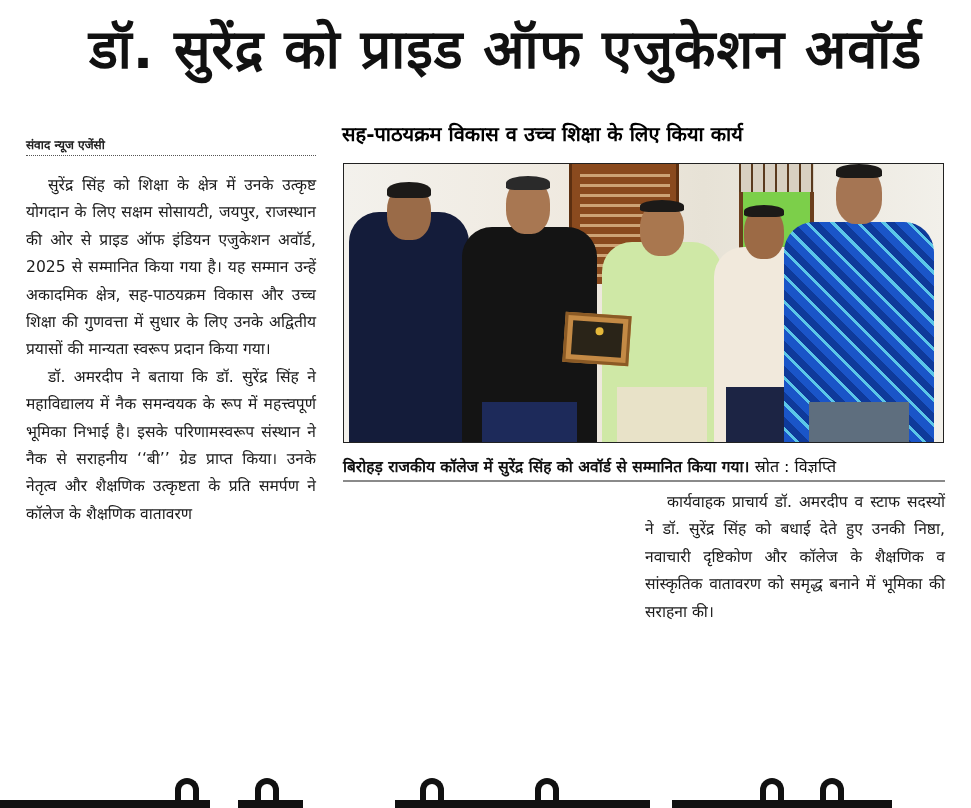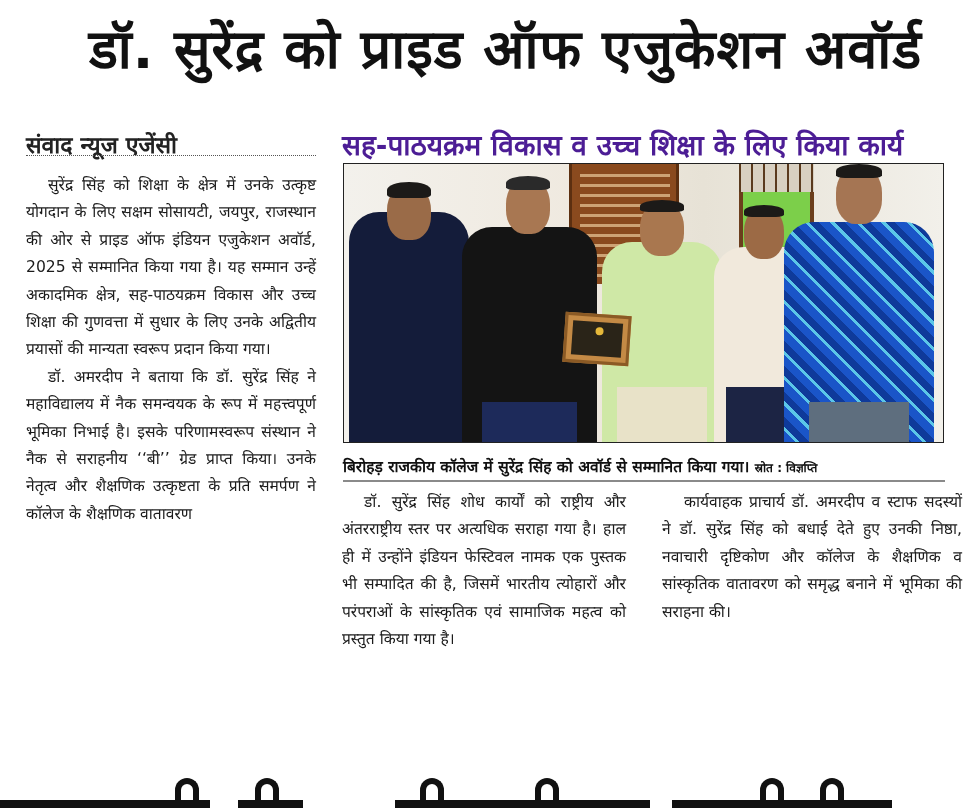--- a/index.html
+++ b/index.html
@@ -7,44 +7,44 @@
     body { position: relative; font-family: "DejaVu Sans", sans-serif; color: #1a1a1a; }
 
     .headline {
       position: absolute; left: 0; top: 4px; width: 971px; height: 92px;
       text-align: center; font-family: "DejaVu Sans", sans-serif;
       font-size: 54px; font-weight: bold; line-height: 92px; color: #111;
       letter-spacing: 1px; white-space: nowrap; padding-left: 40px;
     }
 
     .byline {
-      position: absolute; left: 26px; top: 128px; width: 290px;
-      font-size: 23px; font-weight: bold; color: #222; white-space: nowrap;
+      position: absolute; left: 26px; top: 136px; width: 290px;
+      font-size: 12px; font-weight: bold; color: #222; white-space: nowrap;
     }
     .byline-rule {
       position: absolute; left: 26px; top: 155px; width: 290px; height: 0;
       border-top: 1px dotted #555;
     }
 
     .subhead {
-      position: absolute; left: 342px; top: 124px; width: 620px; height: 44px;
-      font-size: 28px; font-weight: bold; color: #4c1d95; line-height: 44px;
+      position: absolute; left: 342px; top: 112px; width: 620px; height: 44px;
+      font-size: 20px; font-weight: bold; color: #000000; line-height: 44px;
       white-space: nowrap;
     }
 
     .col {
       position: absolute; font-size: 15.6px; line-height: 27.4px; color: #1b1b1b;
       text-align: justify;
     }
     .col p { text-indent: 0; }
     .col p.indent { text-indent: 22px; }
     .col .dateline { font-weight: bold; }
     .col-left   { left: 26px;  top: 172px; width: 290px; }
     .col-mid    { left: 342px; top: 489px; width: 284px; }
-    .col-right  { left: 645px; top: 489px; width: 300px; margin-left: 17px; }
+    .col-right  { left: 645px; top: 489px; width: 300px; }
 
     
     .photo {
       position: absolute; left: 343px; top: 163px; width: 601px; height: 280px;
       border: 1px solid #222; overflow: hidden;
       background: linear-gradient(90deg, #f3f1ec 0%, #efe9df 40%, #e7e2d6 60%, #f2f0ea 100%);
     }
     .photo .board {
       position: absolute; left: 225px; top: 0; width: 110px; height: 120px;
       background: #8a4a1e; border-left: 3px solid #5c2f10; border-right: 3px solid #5c2f10;
@@ -71,21 +71,21 @@
       position: absolute; left: 220px; top: 150px; width: 66px; height: 50px;
       background: #c48a45; border: 3px solid #8b5a25; transform: rotate(4deg);
     }
     .plaque i { position: absolute; left: 5px; top: 5px; right: 5px; bottom: 5px; background: #2a2418; }
     .plaque b { position: absolute; left: 28px; top: 10px; width: 8px; height: 8px; border-radius: 50%; background: #e5b83a; }
 
     .caption {
       position: absolute; left: 343px; top: 454px; width: 620px; height: 26px;
       font-size: 15.5px; font-weight: bold; color: #111; line-height: 26px; white-space: nowrap;
     }
-    .caption .source { font-size: 12px; font-weight: bold; }
+    .caption .source { font-size: 16px; font-weight: normal; }
     .caption-rule {
       position: absolute; left: 343px; top: 480px; width: 602px; height: 2px; background: #8a8a8a;
     }
 
     .next-headline {
       position: absolute; left: 0; top: 776px; width: 971px; height: 32px; overflow: hidden;
     }
     .next-headline .shirorekha {
       position: absolute; left: 0; top: 24px; width: 700px; height: 8px; background: #111;
     }
@@ -166,21 +166,20 @@
   <span class="source">स्रोत : विज्ञप्ति</span>
 </div>
 <div class="caption-rule"></div>
 
 <div class="col col-left">
   <p class="indent">सुरेंद्र सिंह को शिक्षा के क्षेत्र में उनके उत्कृष्ट योगदान के लिए सक्षम सोसायटी, जयपुर, राजस्थान की ओर से प्राइड ऑफ इंडियन एजुकेशन अवॉर्ड, 2025 से सम्मानित किया गया है। यह सम्मान उन्हें अकादमिक क्षेत्र, सह-पाठयक्रम विकास और उच्च शिक्षा की गुणवत्ता में सुधार के लिए उनके अद्वितीय प्रयासों की मान्यता स्वरूप प्रदान किया गया।</p>
   <p class="indent">डॉ. अमरदीप ने बताया कि डॉ. सुरेंद्र सिंह ने महाविद्यालय में नैक समन्वयक के रूप में महत्त्वपूर्ण भूमिका निभाई है। इसके परिणामस्वरूप संस्थान ने नैक से सराहनीय ‘‘बी’’ ग्रेड प्राप्त किया। उनके नेतृत्व और शैक्षणिक उत्कृष्टता के प्रति समर्पण ने कॉलेज के शैक्षणिक वातावरण</p>
 </div>
 
 <div class="col col-mid">
-  <p class="indent">डॉ. सुरेंद्र सिंह शोध कार्यों को राष्ट्रीय और अंतरराष्ट्रीय स्तर पर अत्यधिक सराहा गया है। हाल ही में उन्होंने इंडियन फेस्टिवल नामक एक पुस्तक भी सम्पादित की है, जिसमें भारतीय त्योहारों और परंपराओं के सांस्कृतिक एवं सामाजिक महत्व को प्रस्तुत किया गया है।</p>
 </div>
 
 <div class="col col-right">
   <p class="indent">कार्यवाहक प्राचार्य डॉ. अमरदीप व स्टाफ सदस्यों ने डॉ. सुरेंद्र सिंह को बधाई देते हुए उनकी निष्ठा, नवाचारी दृष्टिकोण और कॉलेज के शैक्षणिक व सांस्कृतिक वातावरण को समृद्ध बनाने में भूमिका की सराहना की।</p>
 </div>
 
 <div class="next-headline">
   <div class="shirorekha" style="left:0;width:210px;"></div>
   <div class="shirorekha" style="left:238px;width:65px;"></div>
   <div class="shirorekha" style="left:395px;width:255px;"></div>

